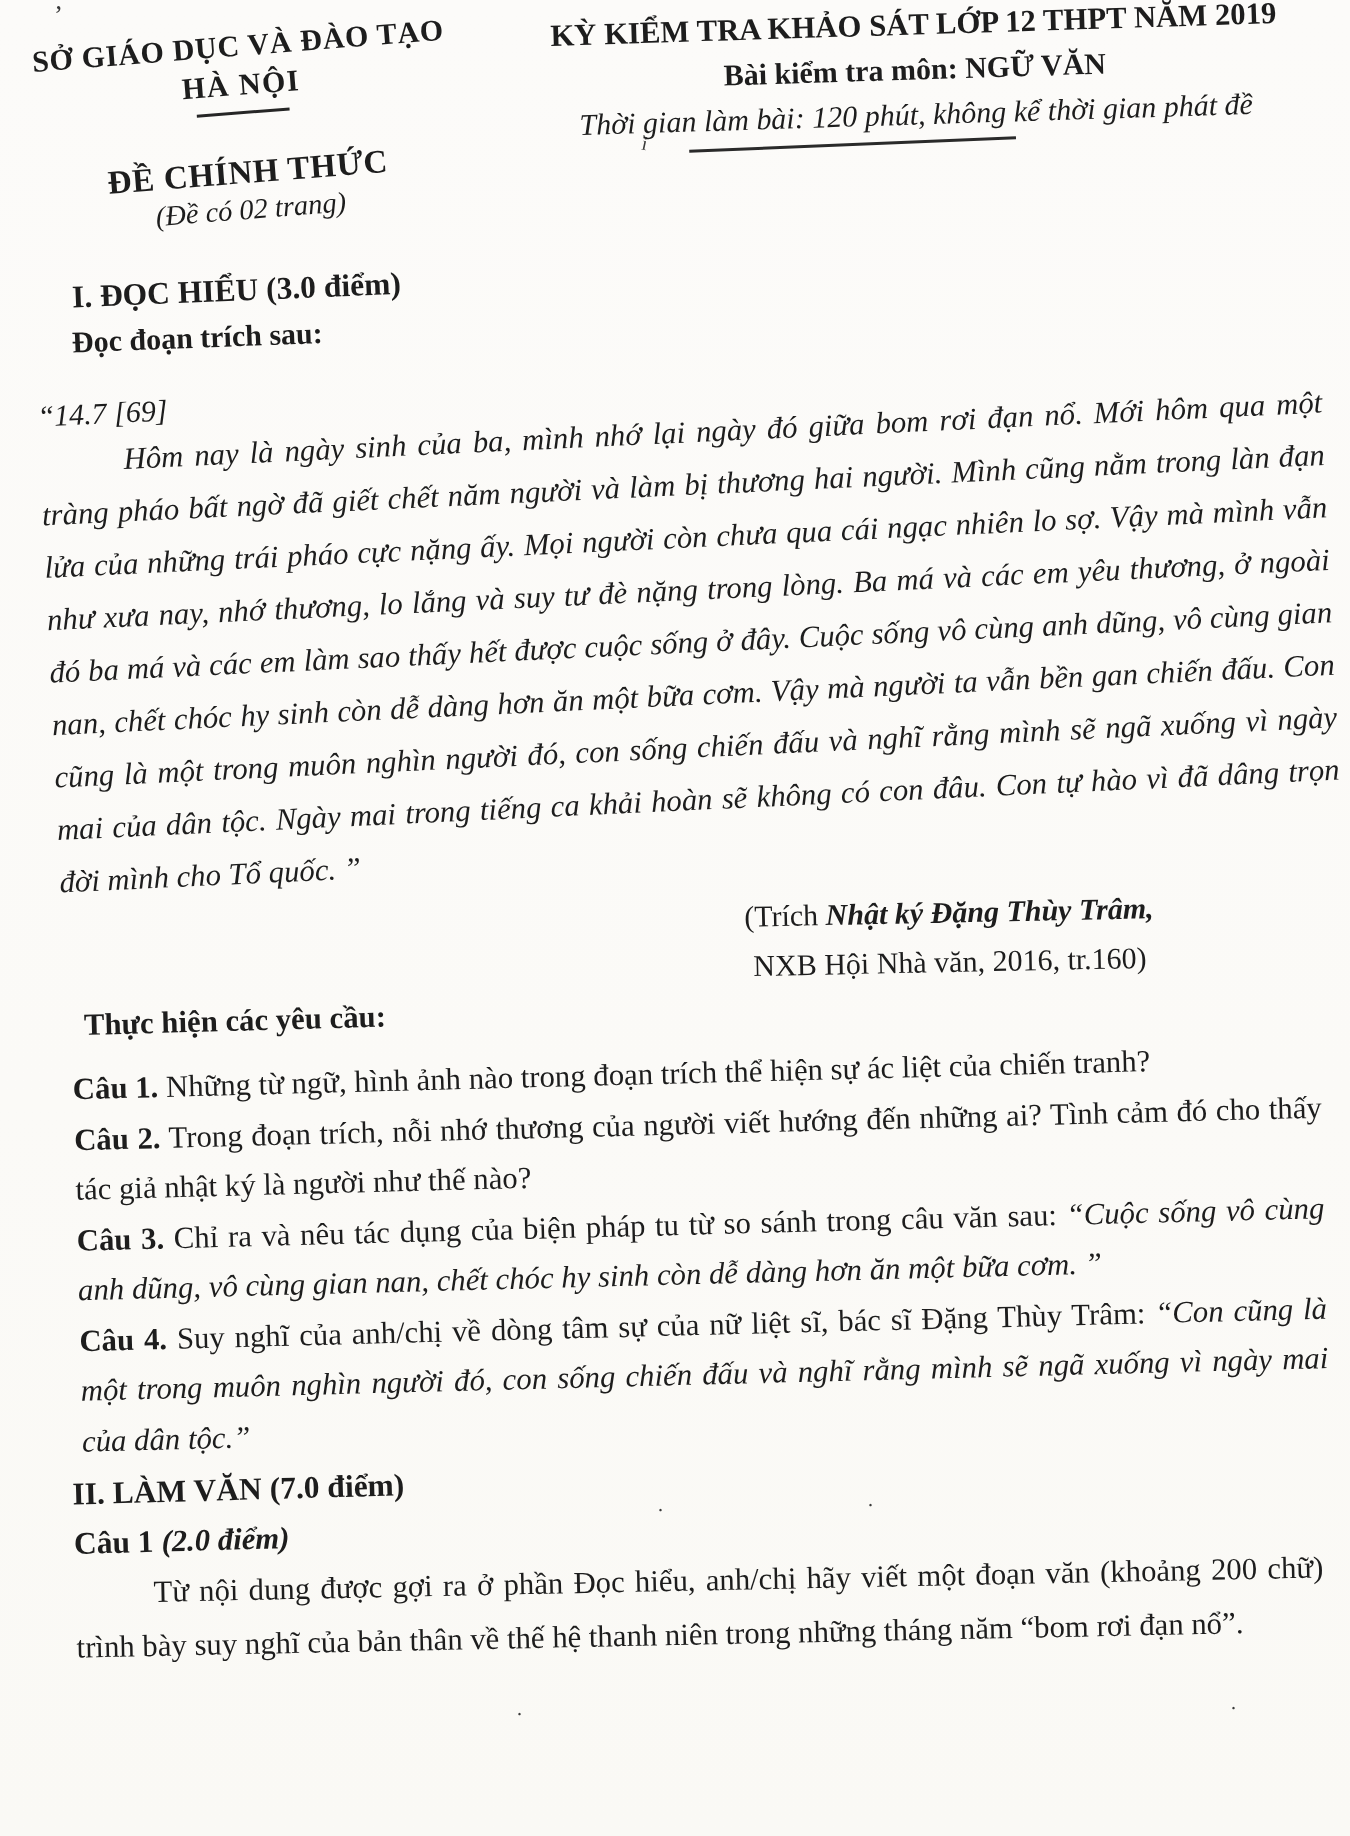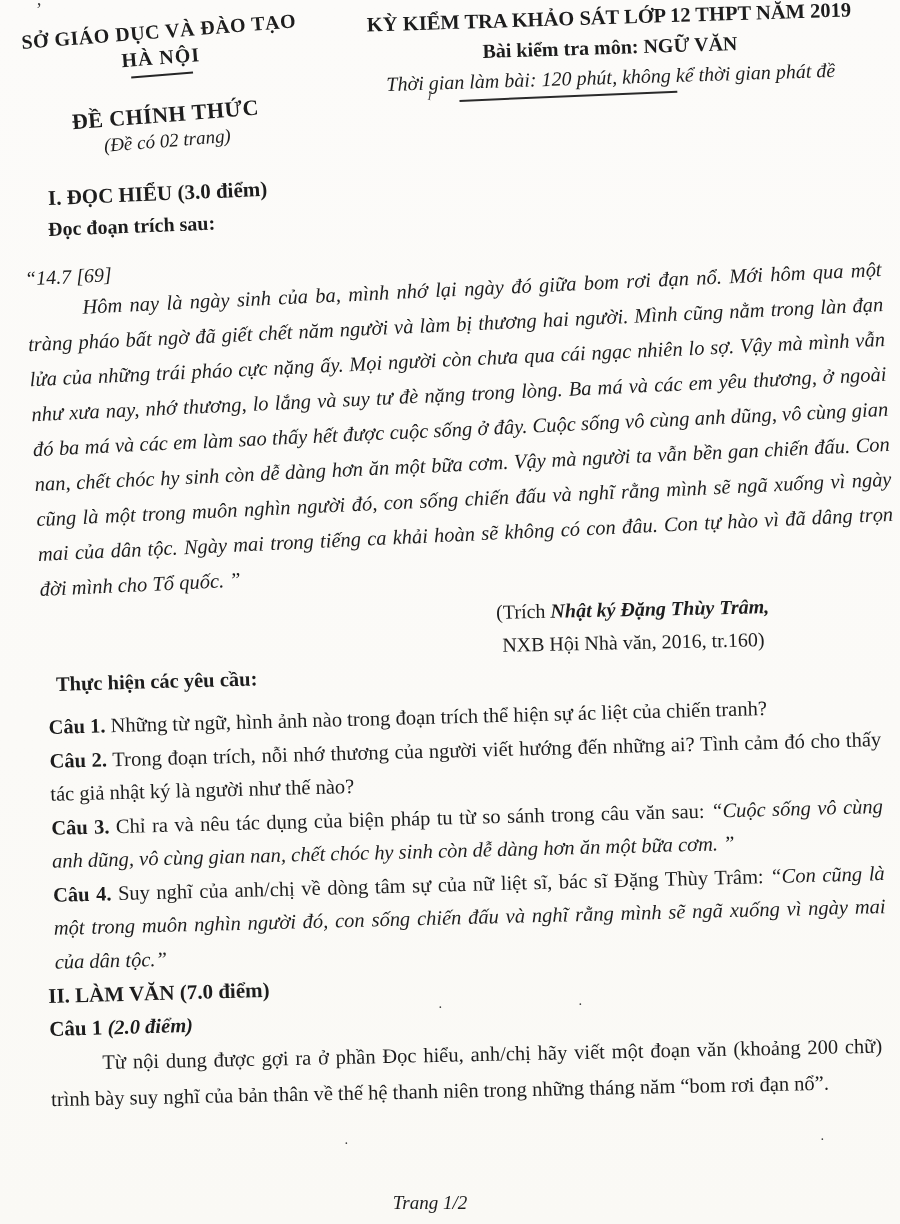--- a/index.html
+++ b/index.html
@@ -272,15 +272,14 @@
     <div class="sec2-block">
       <div class="sec-heading" style="transform:none;">II. LÀM VĂN (7.0 điểm)</div>
       <div class="sec2-q1line">
         <span class="q-label">Câu 1 </span><span class="sec2-points">(2.0 điểm)</span>
       </div>
       <div class="sec2-paragraph">Từ nội dung được gợi ra ở phần Đọc hiểu, anh/chị hãy viết một đoạn văn (khoảng 200 chữ) trình bày suy nghĩ của bản thân về thế hệ thanh niên trong những tháng năm “bom rơi đạn nổ”.</div>
     </div>
 
   </div>
 
-  <div class="footer">Trang 1/2</div>
 
 </div>
 
 </body></html>

